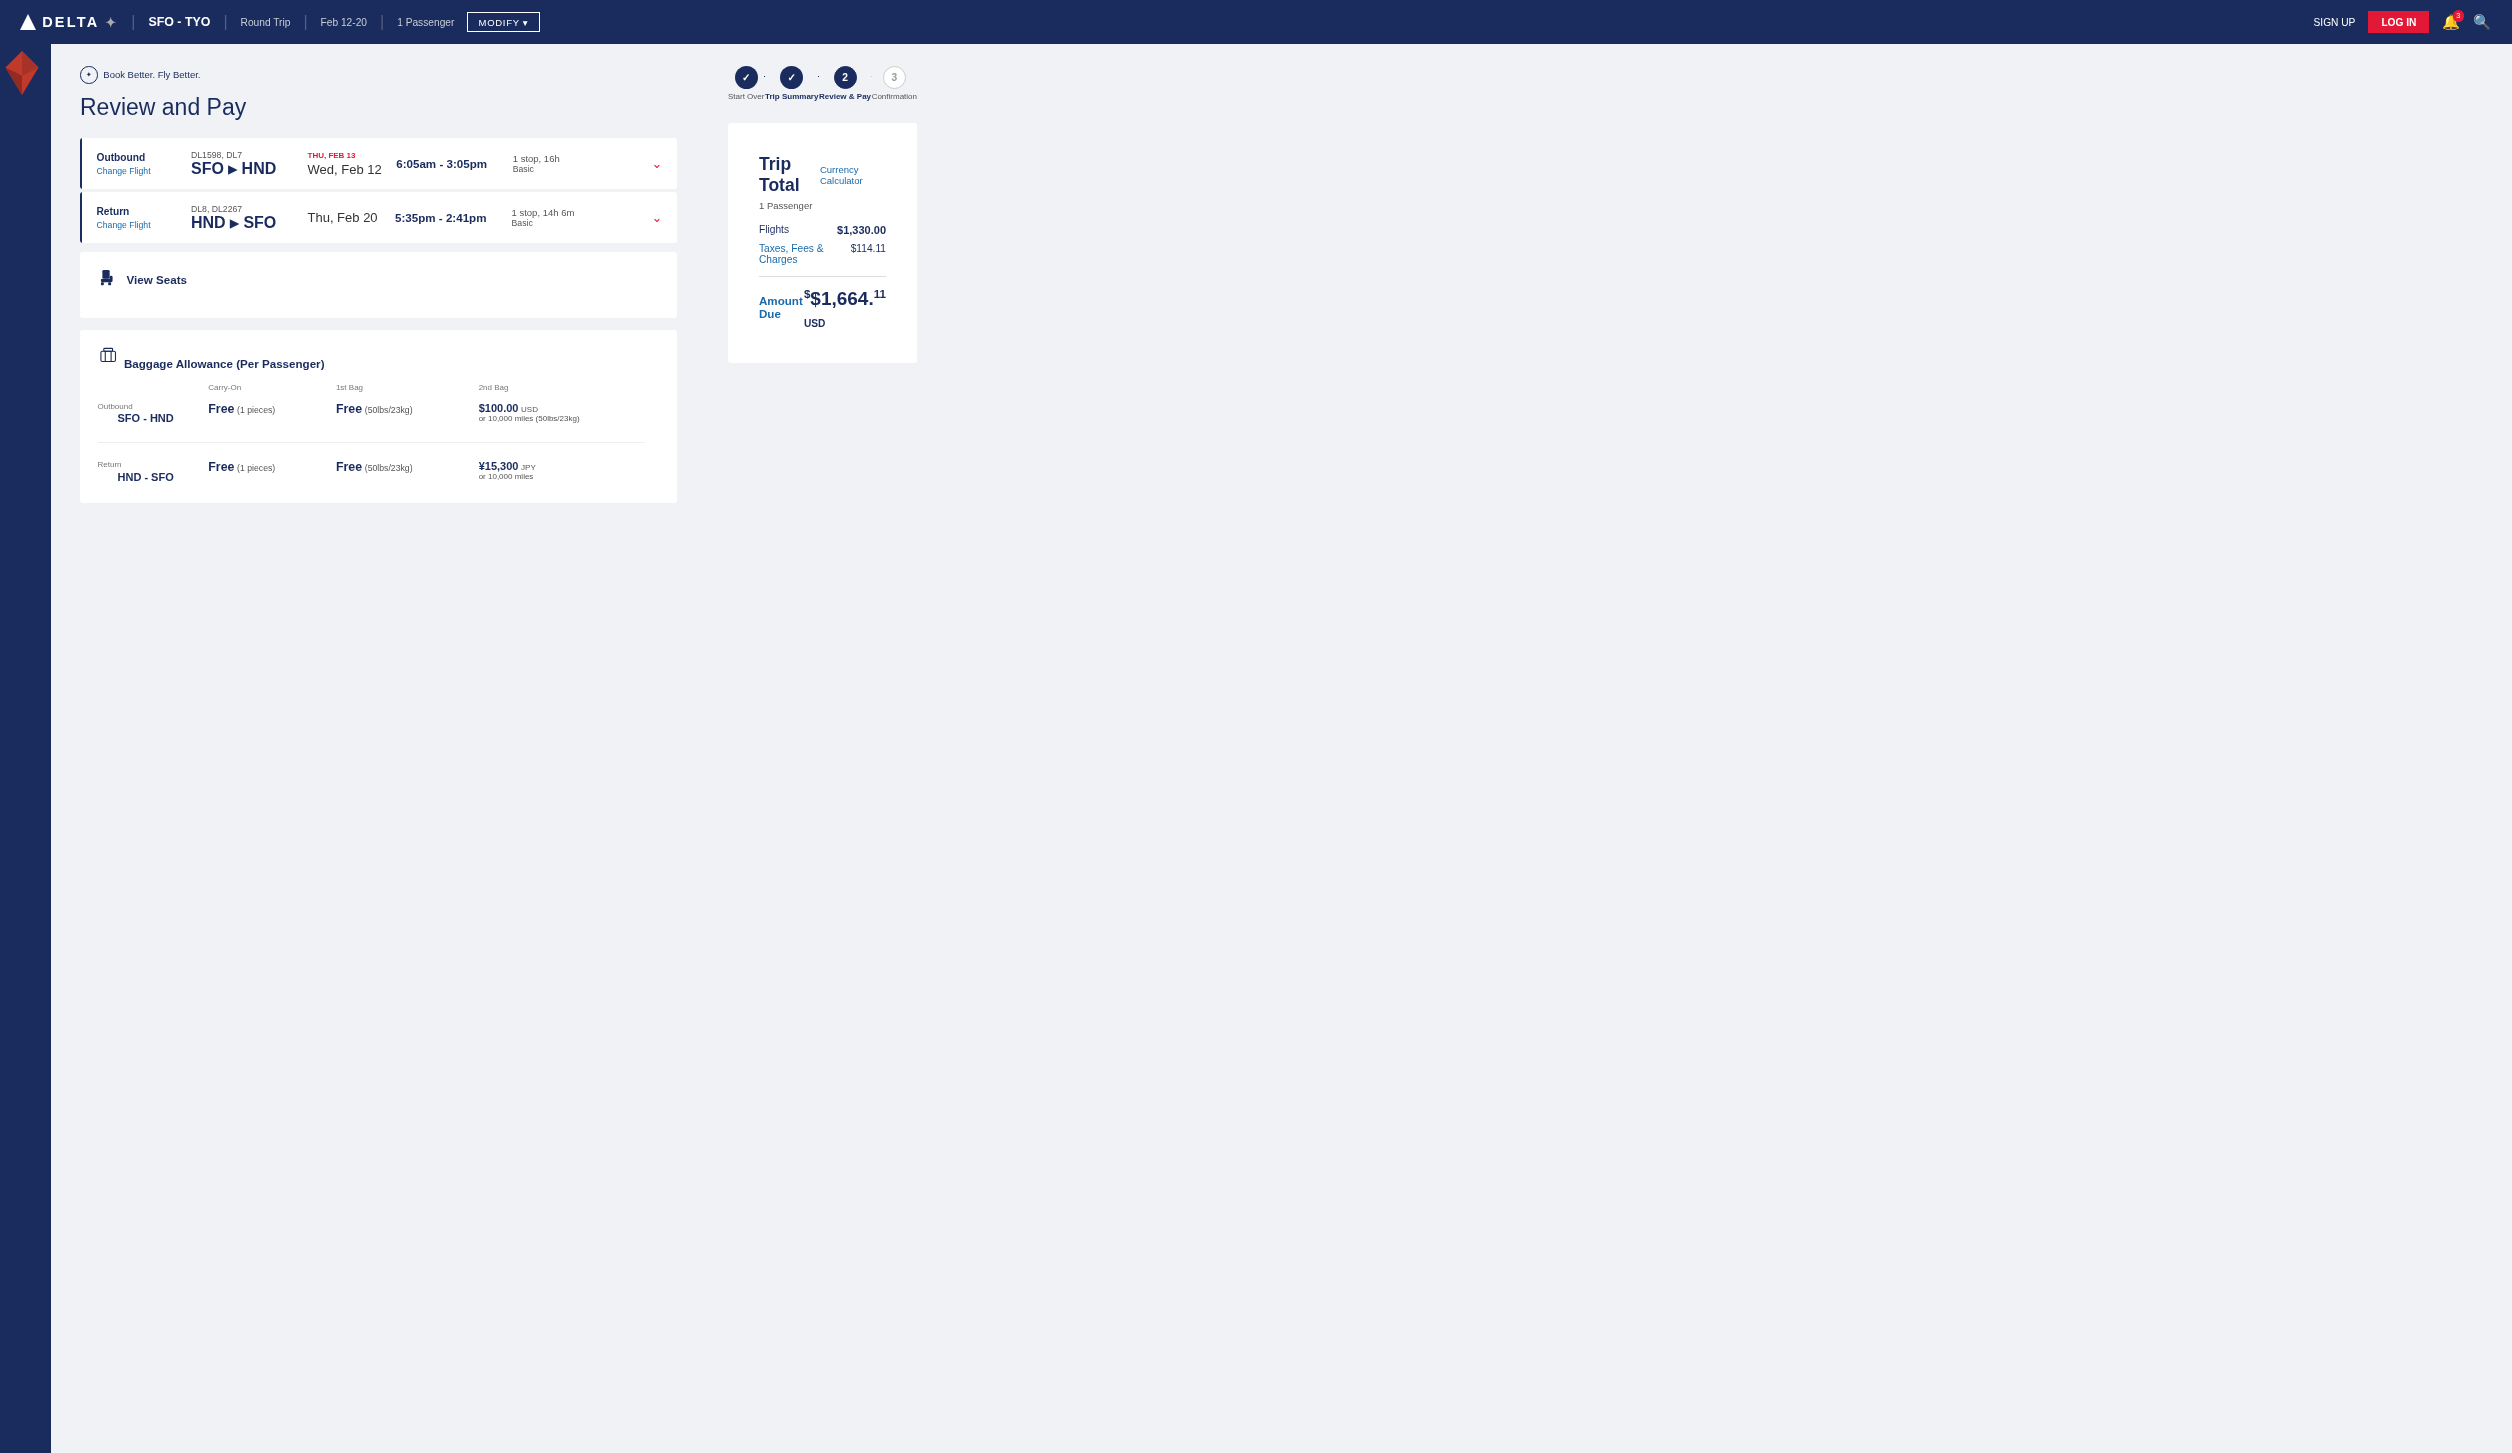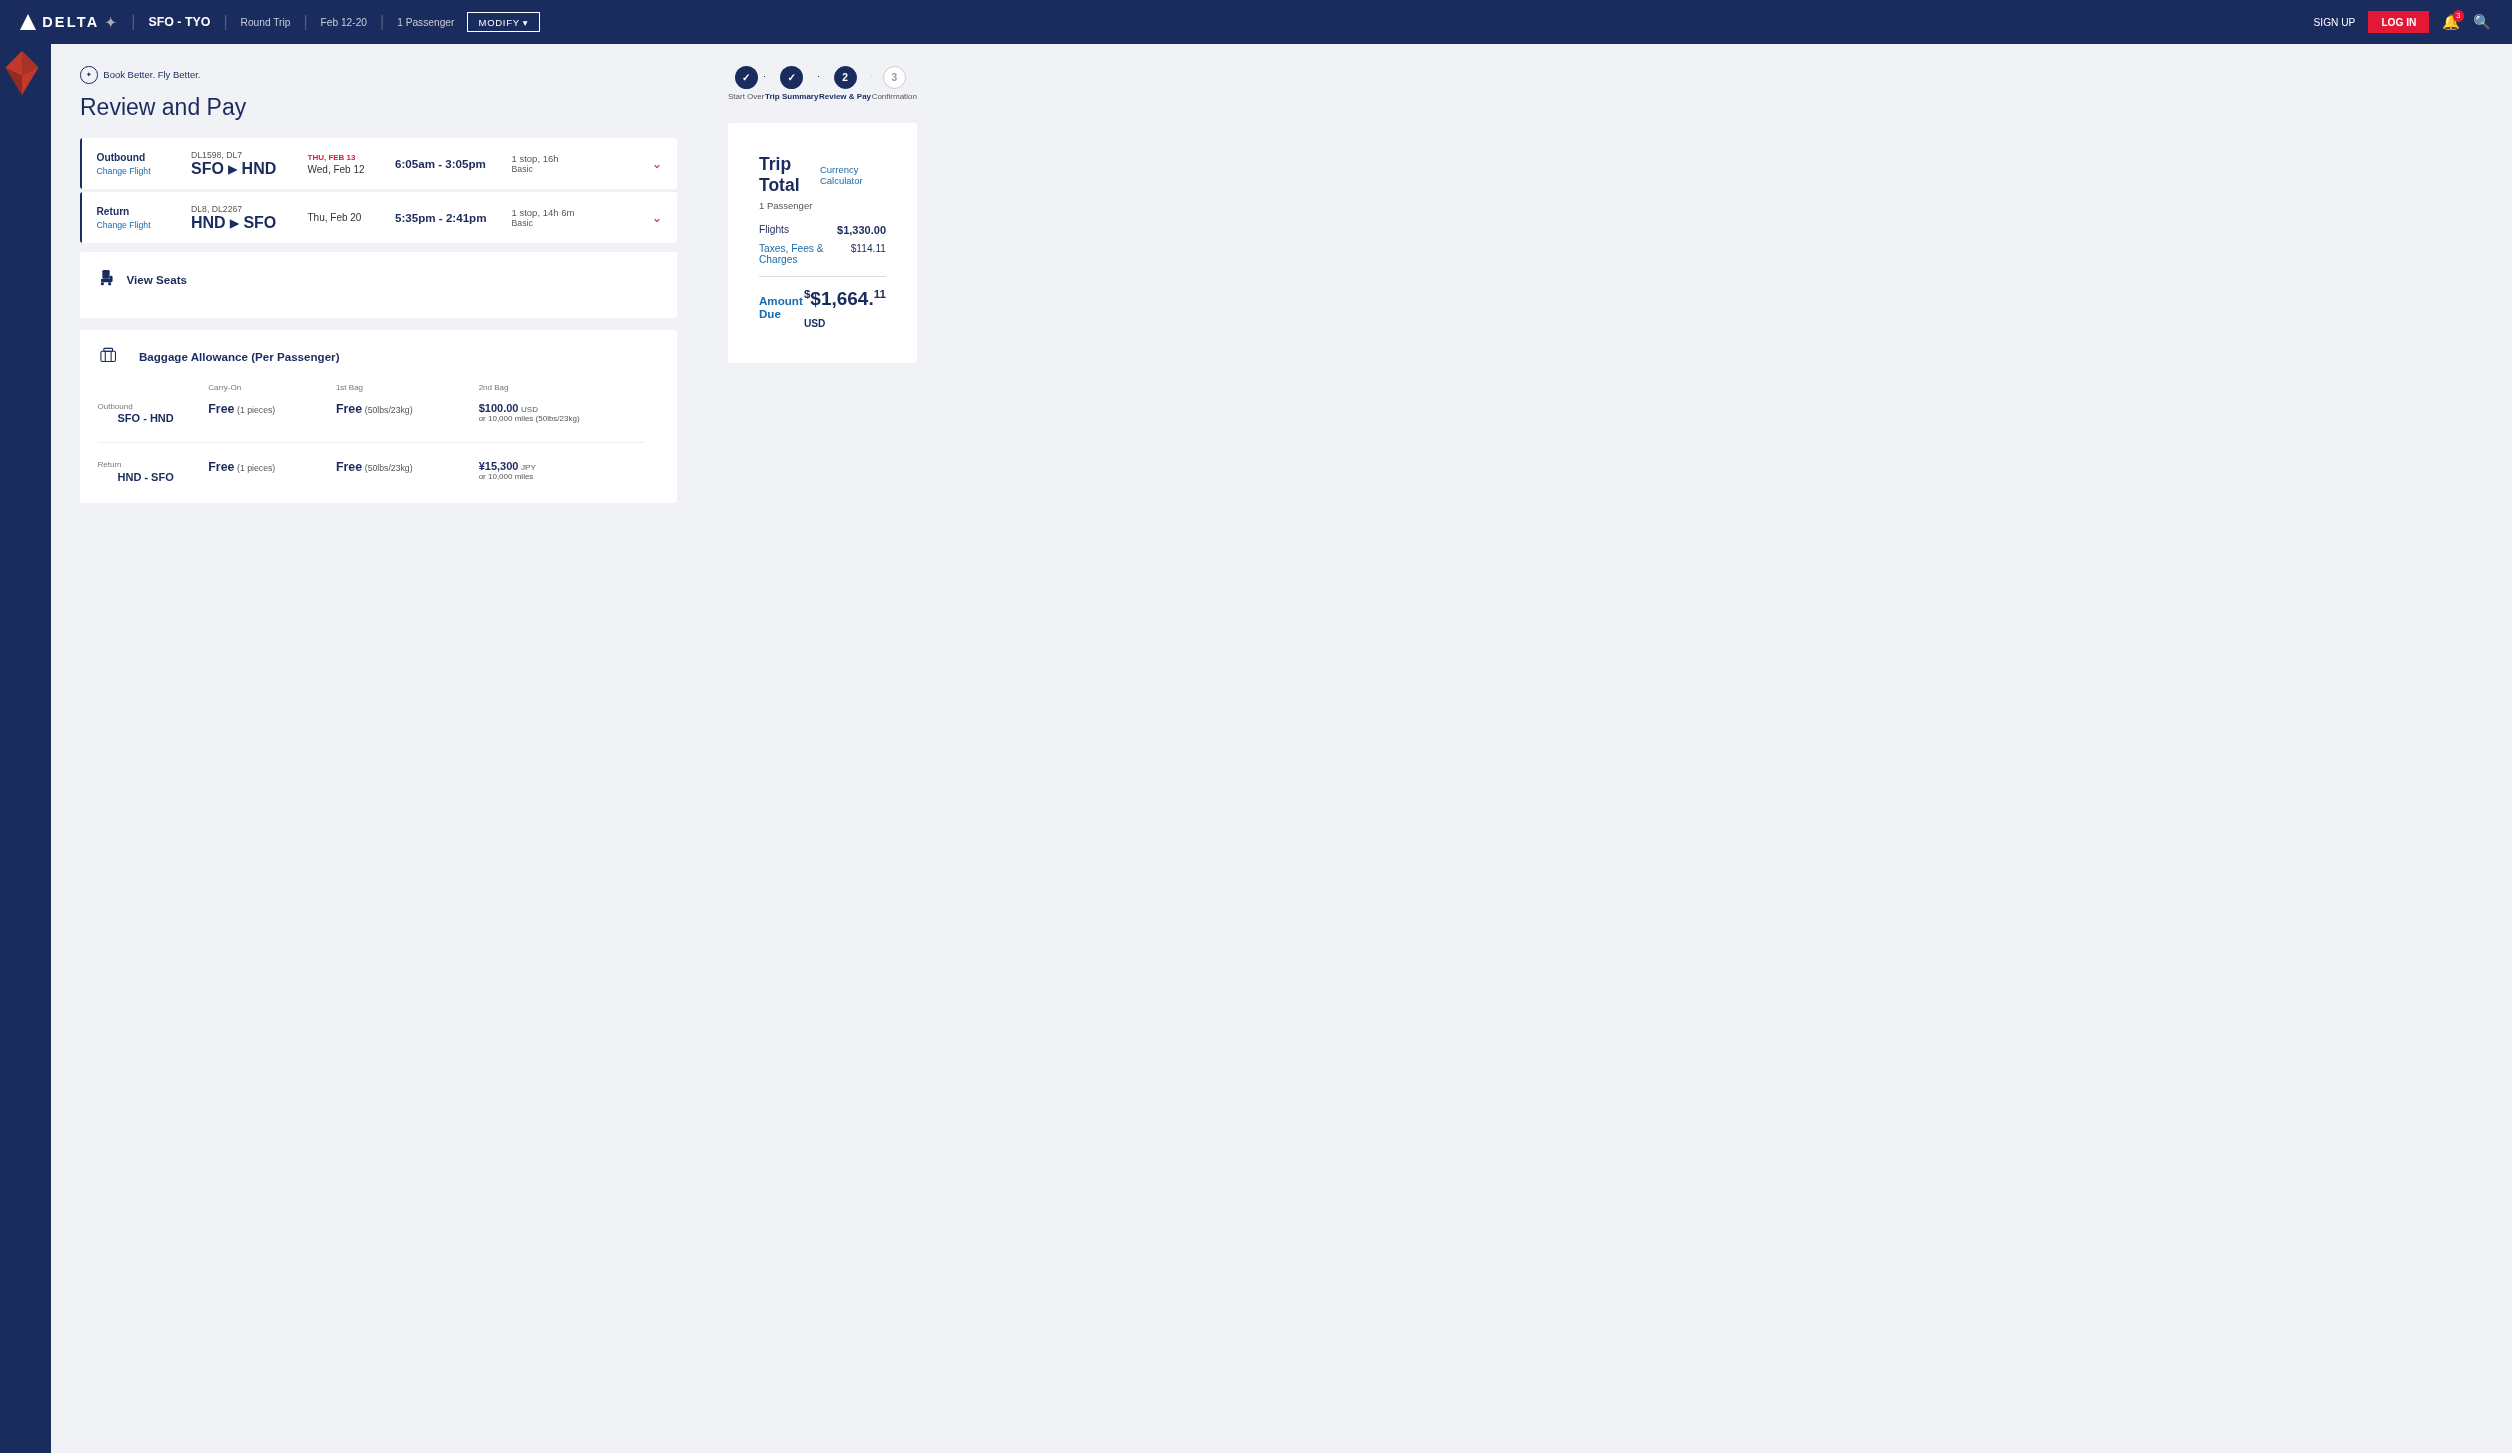--- a/index.html
+++ b/index.html
@@ -170,21 +170,21 @@
       padding: 11.6px 14.5px;
       border-left: 2.9px solid #1a2b5e;
       gap: 14.5px;
     }
     .flight-label-col { min-width: 80px; }
     .flight-label { font-size: 10.2px; font-weight: bold; color: #1a2b5e; }
     .change-flight { font-size: 8.7px; color: #1a6bab; cursor: pointer; margin-top: 2.9px; }
     .flight-numbers { font-size: 8.7px; color: #555; }
     .flight-route { font-size: 16px; font-weight: bold; color: #1a2b5e; display: flex; align-items: center; gap: 4.4px; min-width: 102px; }
     .flight-arrow { font-size: 11.6px; color: #1a2b5e; }
-    .flight-date { font-size: 10px; color: #333; min-width: 73px; }
+    .flight-date { font-size: 13px; color: #333; min-width: 73px; }
     .flight-date-highlight { font-size: 8px; color: #e31837; font-weight: bold; margin-bottom: 1.5px; }
     .flight-time { font-size: 11.6px; font-weight: bold; color: #1a2b5e; min-width: 102px; }
     .flight-stops { font-size: 9.5px; color: #555; min-width: 65px; }
     .flight-class { font-size: 8.7px; color: #555; }
     .flight-expand { margin-left: auto; color: #e31837; font-size: 13px; cursor: pointer; }
 
     
     .cancelable-link {
       color: #1a6bab;
       font-size: 9.5px;
@@ -231,22 +231,22 @@
     }
 
     
     .baggage-card {
       background: white;
       border-radius: 2.9px;
       padding: 14.5px 17.5px;
     }
     .baggage-header {
       display: flex;
-      align-items: center;
-      gap: 21px;
+      align-items: flex-end;
+      gap: 6px;
       margin-bottom: 13px;
     }
     .baggage-icon { color: #1a2b5e; font-size: 17.5px; }
     .baggage-title { font-size: 11.6px; font-weight: bold; color: #1a2b5e; }
     .baggage-table { width: 100%; border-collapse: collapse; }
     .baggage-table th {
       text-align: left;
       font-size: 8px;
       color: #777;
       font-weight: normal;

